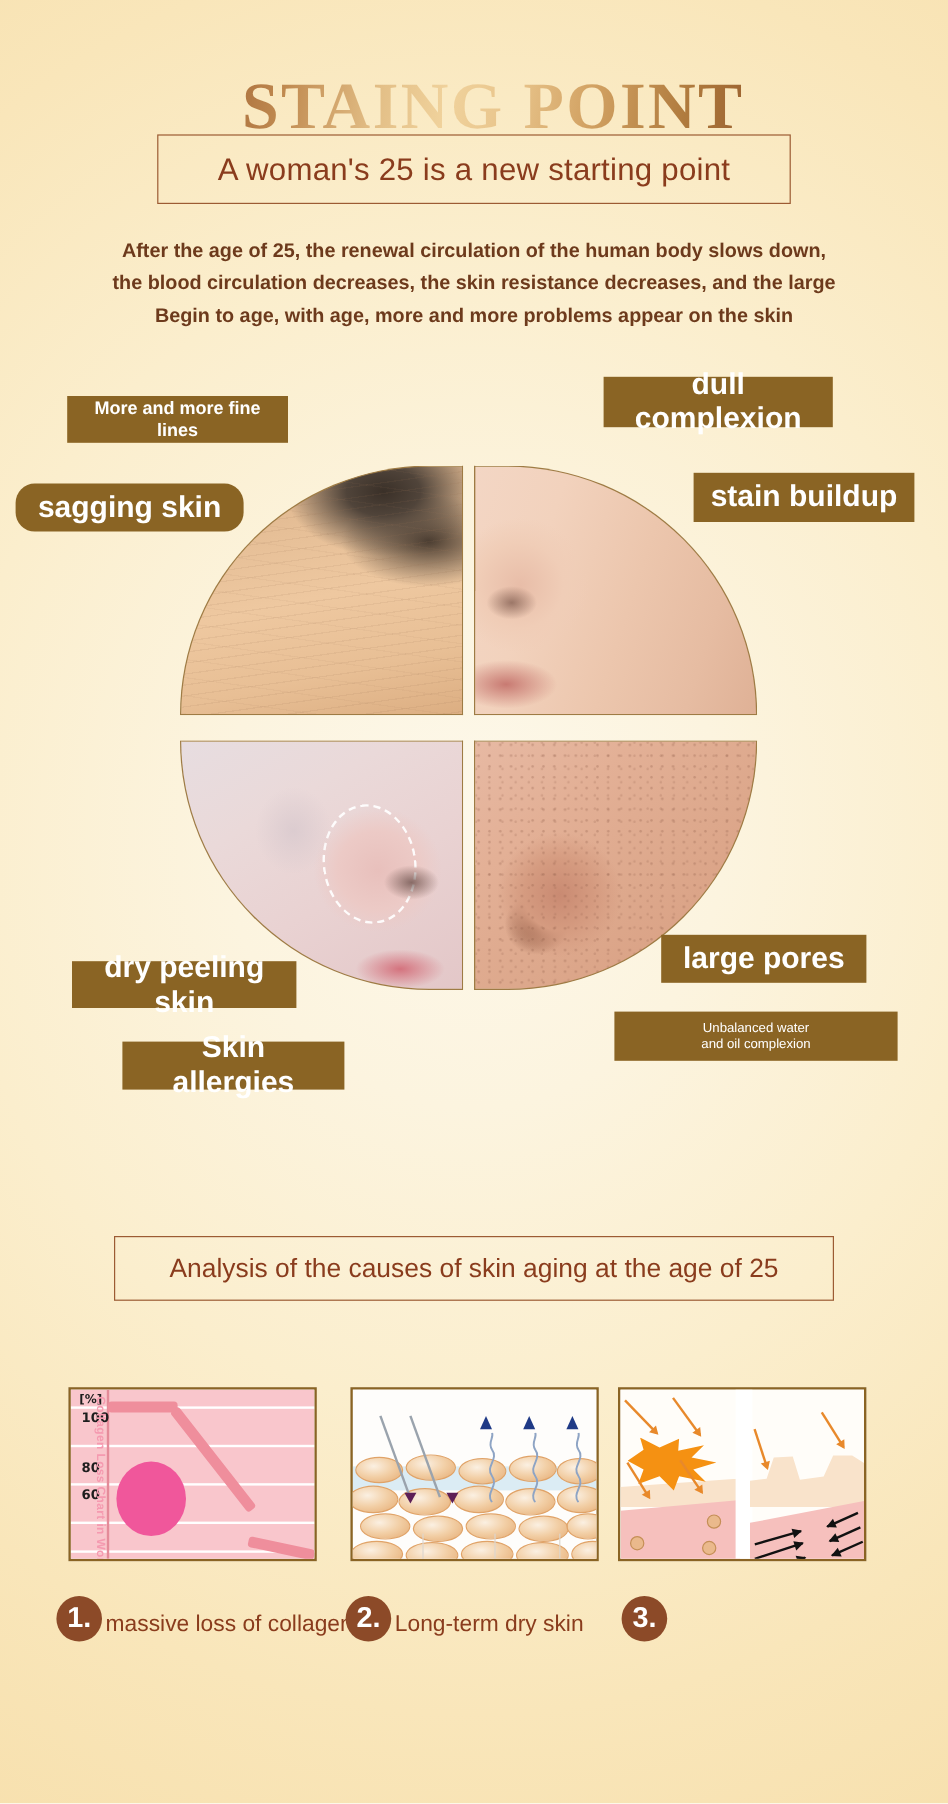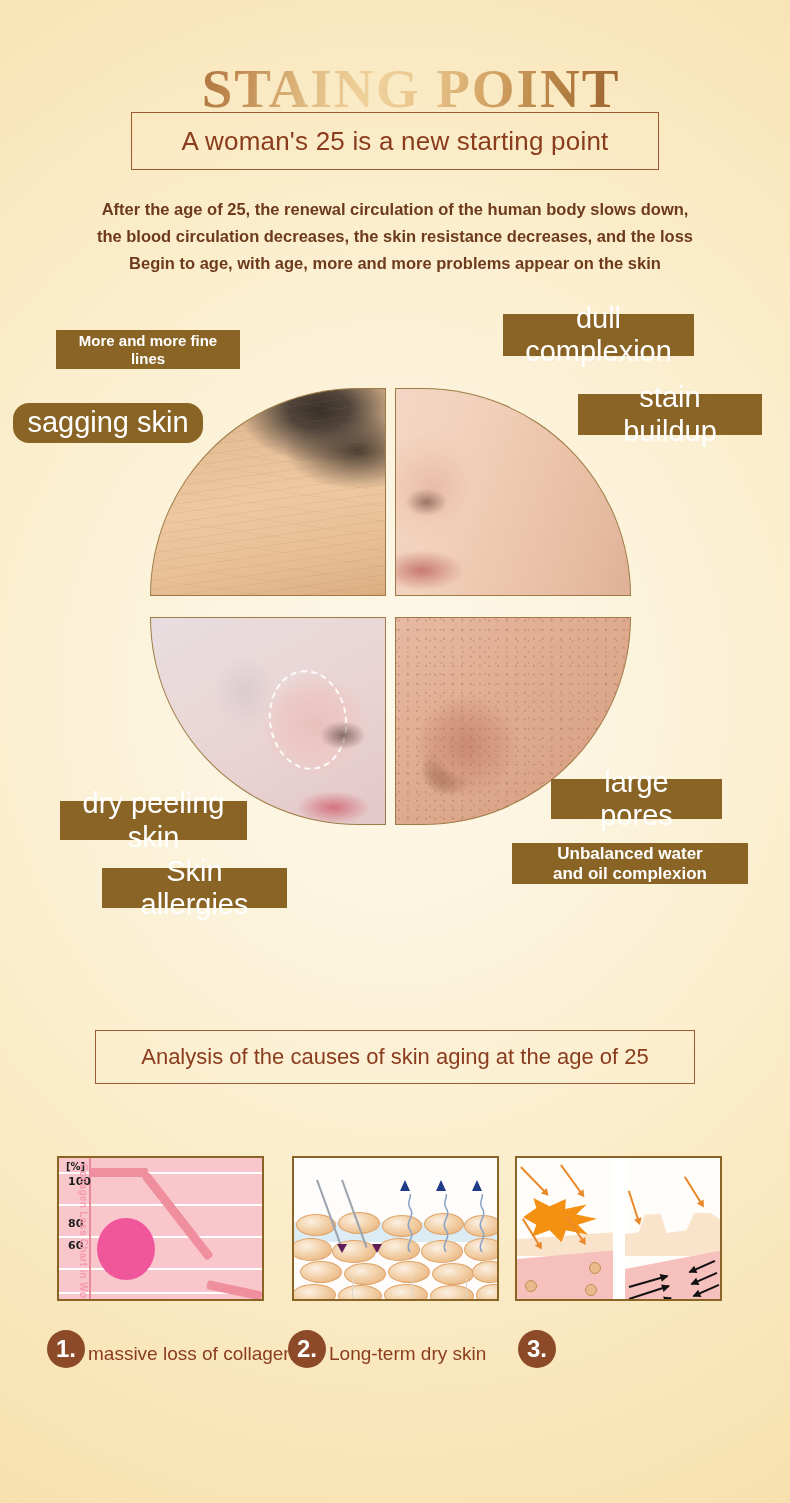--- a/index.html
+++ b/index.html
@@ -96,23 +96,23 @@
     position: absolute;
     background: #8a6424;
     color: #ffffff;
     display: flex;
     align-items: center;
     justify-content: center;
     text-align: center;
     line-height: 1.15;
     padding: 0 14px;
   }
-  .badge-lg { font-size: 29px; font-weight: 400; }
+  .badge-lg { font-size: 25px; font-weight: 700; }
   .badge-sm { font-size: 15px; font-weight: 700; }
-  .badge-two { font-size: 17px; font-weight: 700; }
+  .badge-two { font-size: 11px; font-weight: 400; }
 
   #badge-fine-lines   { left: 56px;  top: 330px; width: 184px; height: 39px; }
   #badge-dull         { left: 503px; top: 314px; width: 191px; height: 42px; }
   #badge-sagging      { left: 13px;  top: 403px; width: 190px; height: 40px; border-radius: 16px; }
   #badge-stain        { left: 578px; top: 394px; width: 184px; height: 41px; }
   #badge-dry-peeling  { left: 60px;  top: 801px; width: 187px; height: 39px; }
   #badge-large-pores  { left: 551px; top: 779px; width: 171px; height: 40px; }
   #badge-allergies    { left: 102px; top: 868px; width: 185px; height: 40px; }
   #badge-unbalanced   { left: 512px; top: 843px; width: 236px; height: 41px;
                         flex-direction: column; }
@@ -355,21 +355,21 @@
 <div class="page">
 
   <h1 class="title">STAING POINT</h1>
 
   <div class="subtitle-box">
     <span class="subtitle-text">A woman's 25 is a new starting point</span>
   </div>
 
   <div class="intro">
     <div>After the age of 25, the renewal circulation of the human body slows down,</div>
-    <div>the blood circulation decreases, the skin resistance decreases, and the loss</div>
+    <div>the blood circulation decreases, the skin resistance decreases, and the large</div>
     <div>Begin to age, with age, more and more problems appear on the skin</div>
   </div>
 
   <div class="quad-wrap">
     <div class="quad q-tl"></div>
     <div class="quad q-tr"></div>
     <div class="quad q-bl">
       <div class="dash-ellipse"></div>
     </div>
     <div class="quad q-br"></div>

